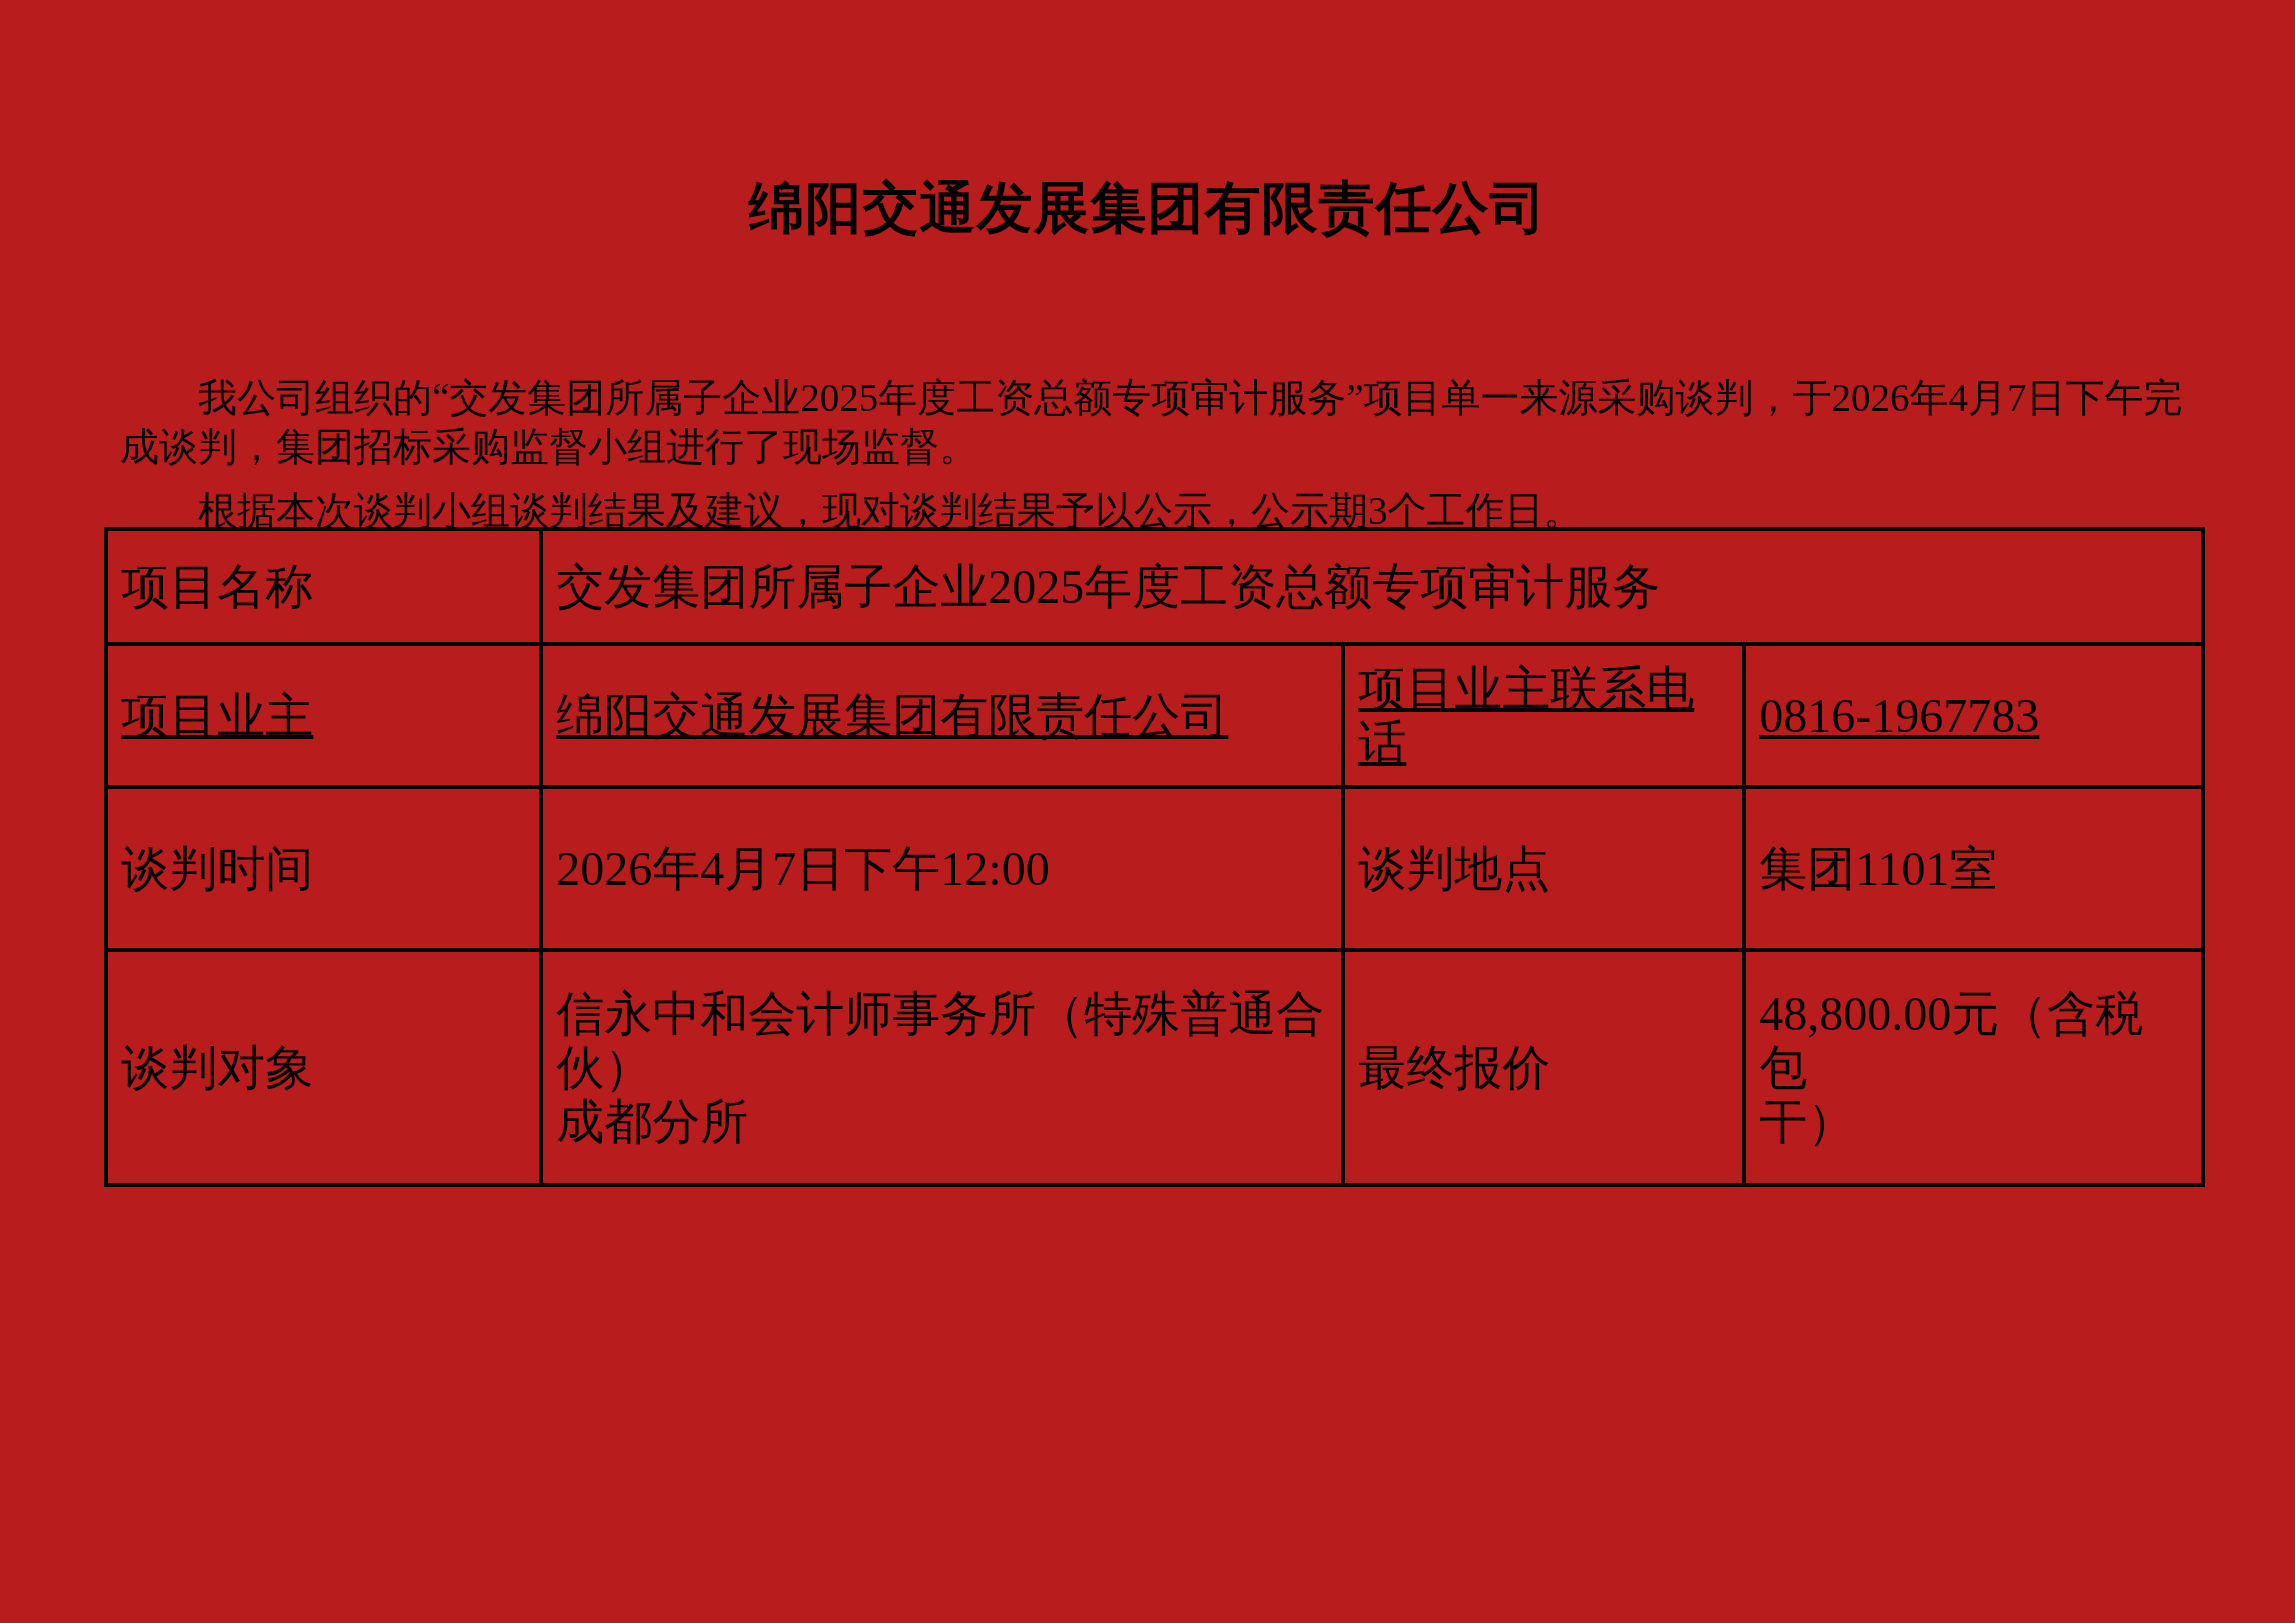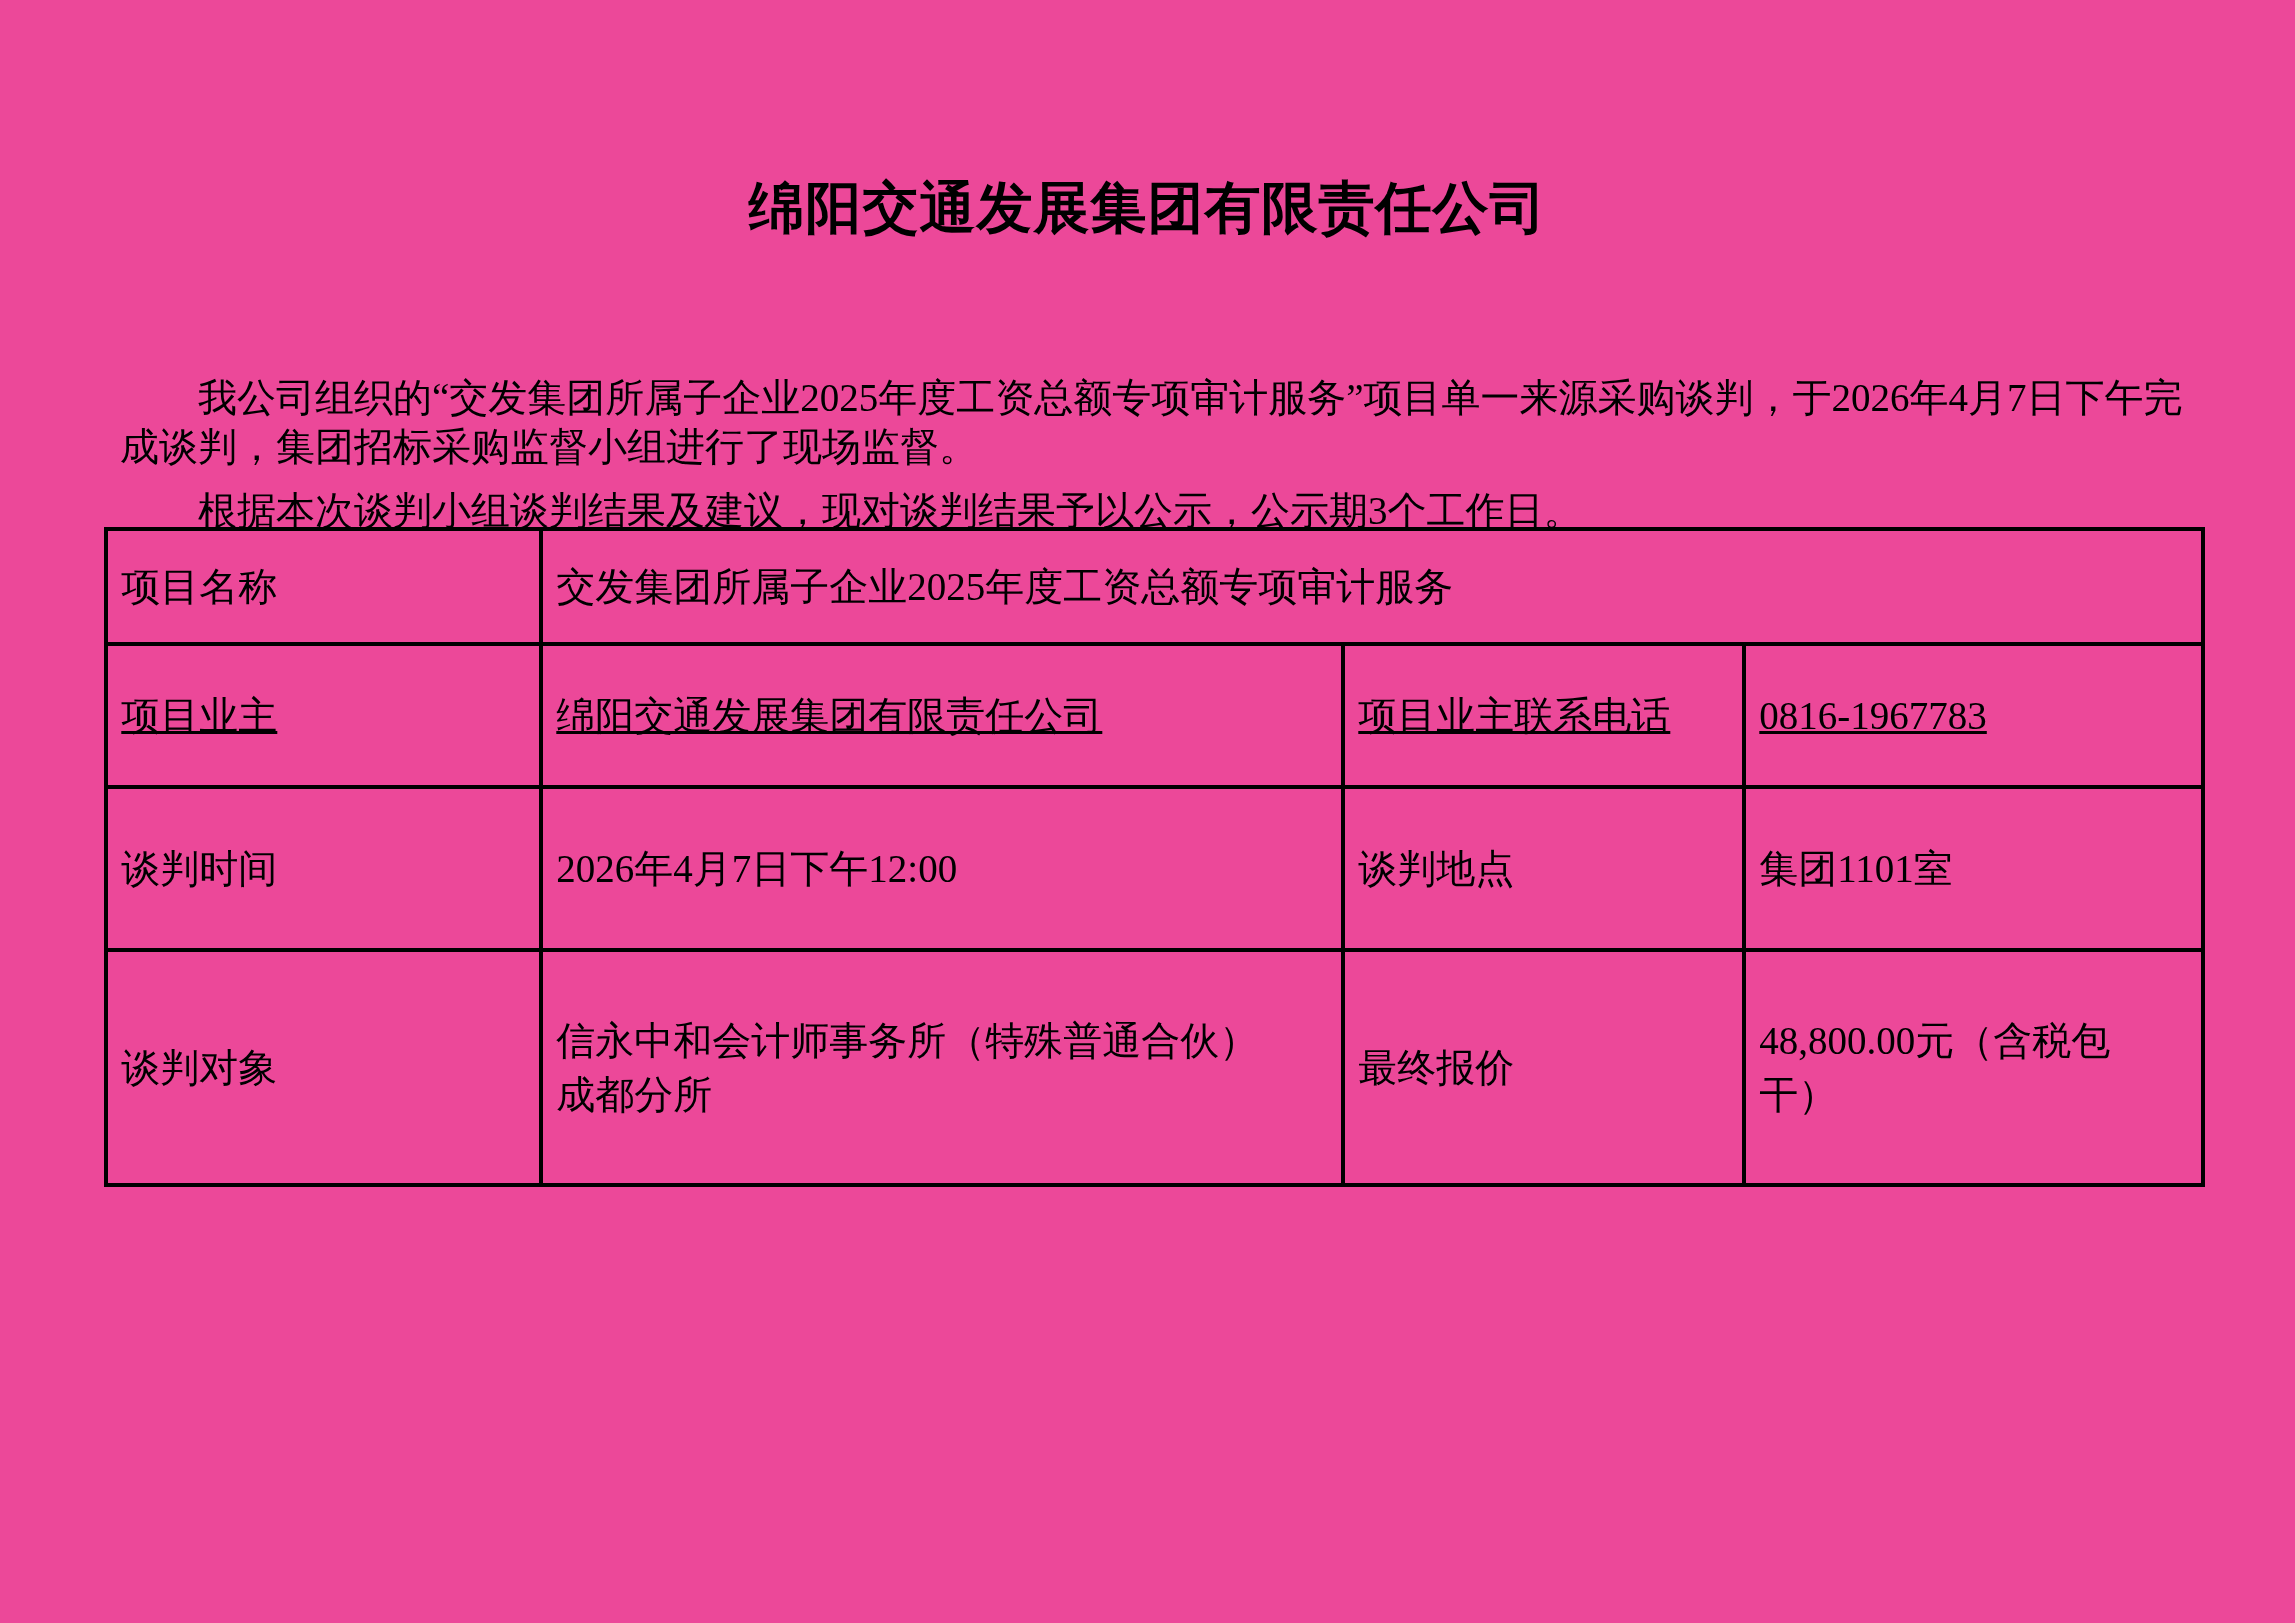--- a/index.html
+++ b/index.html
@@ -1,20 +1,20 @@
 <!DOCTYPE html>
 <html style="font-size:8.2px"><head>
 <meta charset="utf-8">
 <style>
   html,body{margin:0;padding:0;background:#ffffff;}
   .page{
     position:relative;
     width:2295px;
     height:1623px;
-    background:#ec4899;
+    background:#b91c1c;
     color:#000000;
     font-family:"Liberation Serif","DejaVu Serif",serif;
     overflow:hidden;
   }
   .doc-title{
     position:absolute;
     top:174px;
     left:0;
     width:100%;
     margin:0;
@@ -38,21 +38,21 @@
     text-indent:2em;
     white-space:pre-line;
   }
   table.result-table{
     position:absolute;
     top:527px;
     left:104px;
     width:2096px;
     border-collapse:collapse;
     table-layout:fixed;
-    font-size:39px;
+    font-size:48px;
   }
   table.result-table td{
     border:4.6px solid #000000;
     vertical-align:middle;
     text-align:left;
     padding:0 13.3px;
     line-height:54px;
     white-space:pre-line;
     overflow:hidden;
   }

